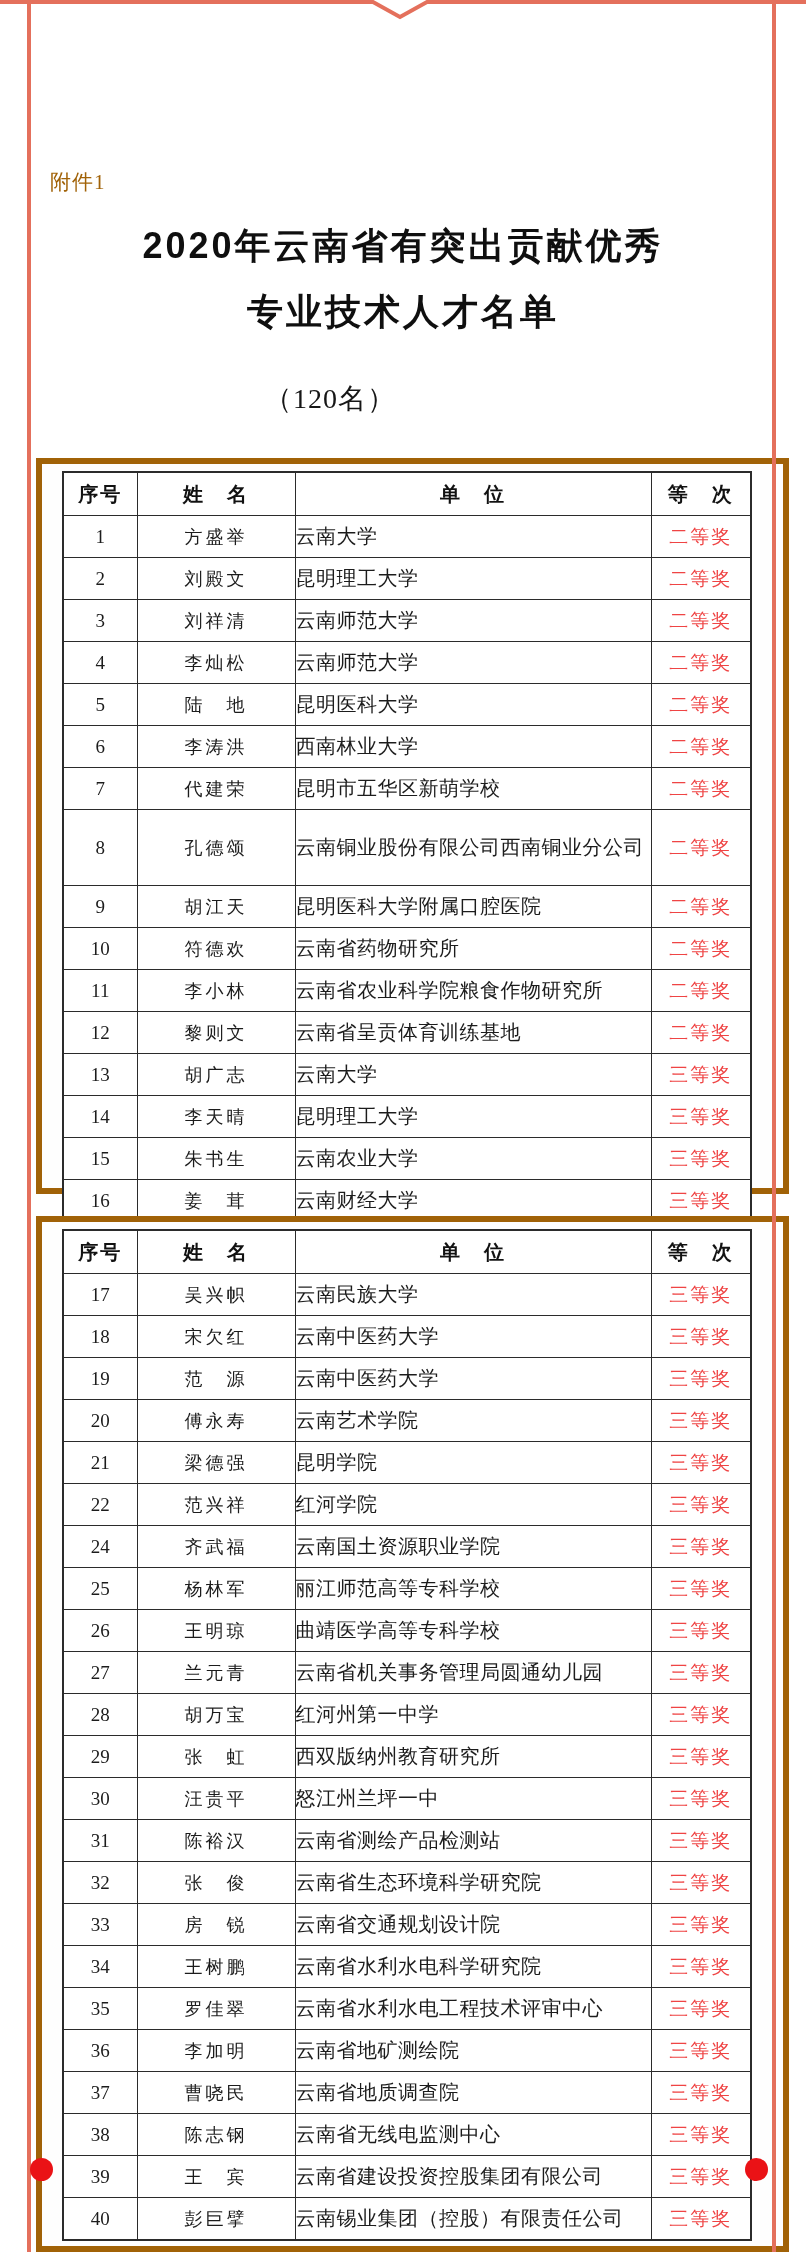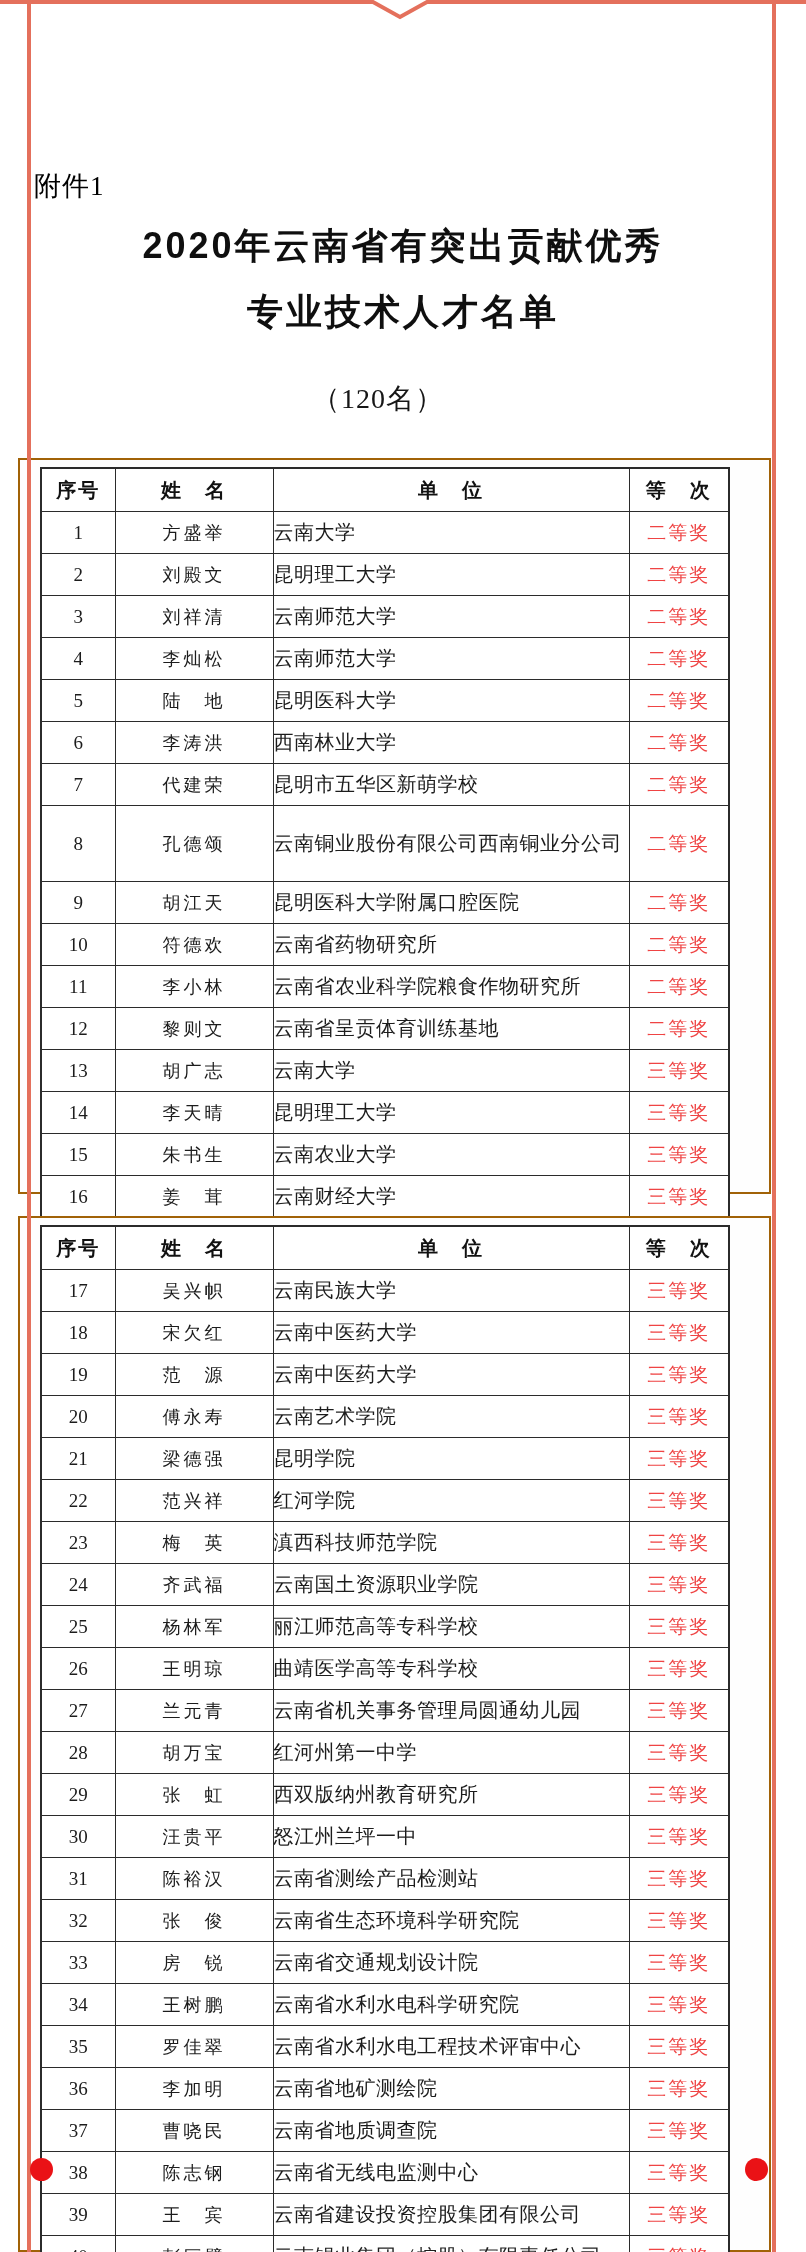--- a/index.html
+++ b/index.html
@@ -24,39 +24,39 @@
   
   .red-dot {
     position: absolute; width: 23px; height: 23px; border-radius: 50%;
     background: #ea1216; z-index: 30;
   }
   .red-dot.left  { left: 30px;  top: 2158px; }
   .red-dot.right { left: 745px; top: 2158px; }
 
   
   .attachment-label {
-    position: absolute; left: 34px; top: 168px;
-    font-size: 27px; letter-spacing: 1px; color: #000000;
+    position: absolute; left: 50px; top: 168px;
+    font-size: 21px; letter-spacing: 1px; color: #a16207;
   }
   .title-line {
     position: absolute; left: 0; width: 806px; text-align: center;
     font-family: Liberation Sans, sans-serif;
     font-weight: 700; font-size: 36px; letter-spacing: 3px; color: #0f0f0f;
   }
   .title-line.l1 { top: 222px; }
   .title-line.l2 { top: 288px; }
   .subtitle {
     position: absolute; left: 0; width: 660px; text-align: center;
-    top: 380px; font-size: 28px; letter-spacing: 1px; color: #161616; margin-left: 48px;
+    top: 380px; font-size: 28px; letter-spacing: 1px; color: #161616;
   }
 
   
   .table-card {
-    position: absolute; left: 18px; width: 753px;
-    background: #fefefe; border: 2px solid #a16207;
+    position: absolute; left: 36px; width: 753px;
+    background: #fefefe; border: 6px solid #a16207;
     box-sizing: border-box; z-index: 1;
   }
   .card-1 { top: 458px; height: 736px; }
   .card-2 { top: 1216px; height: 1036px; }
 
   table.award-table {
     border-collapse: collapse; table-layout: fixed;
     width: 688px; margin: 7px 0 0 20px;
     background: #fff;
     border: 2px solid #2b2b2b;
@@ -255,26 +255,20 @@
           <td>昆明学院</td>
           <td>三等奖</td>
         </tr>
         <tr>
           <td>22</td>
           <td>范兴祥</td>
           <td>红河学院</td>
           <td>三等奖</td>
         </tr>
         <tr>
-          <td>23</td>
-          <td>梅　英</td>
-          <td>滇西科技师范学院</td>
-          <td>三等奖</td>
-        </tr>
-        <tr>
           <td>24</td>
           <td>齐武福</td>
           <td>云南国土资源职业学院</td>
           <td>三等奖</td>
         </tr>
         <tr>
           <td>25</td>
           <td>杨林军</td>
           <td>丽江师范高等专科学校</td>
           <td>三等奖</td>

